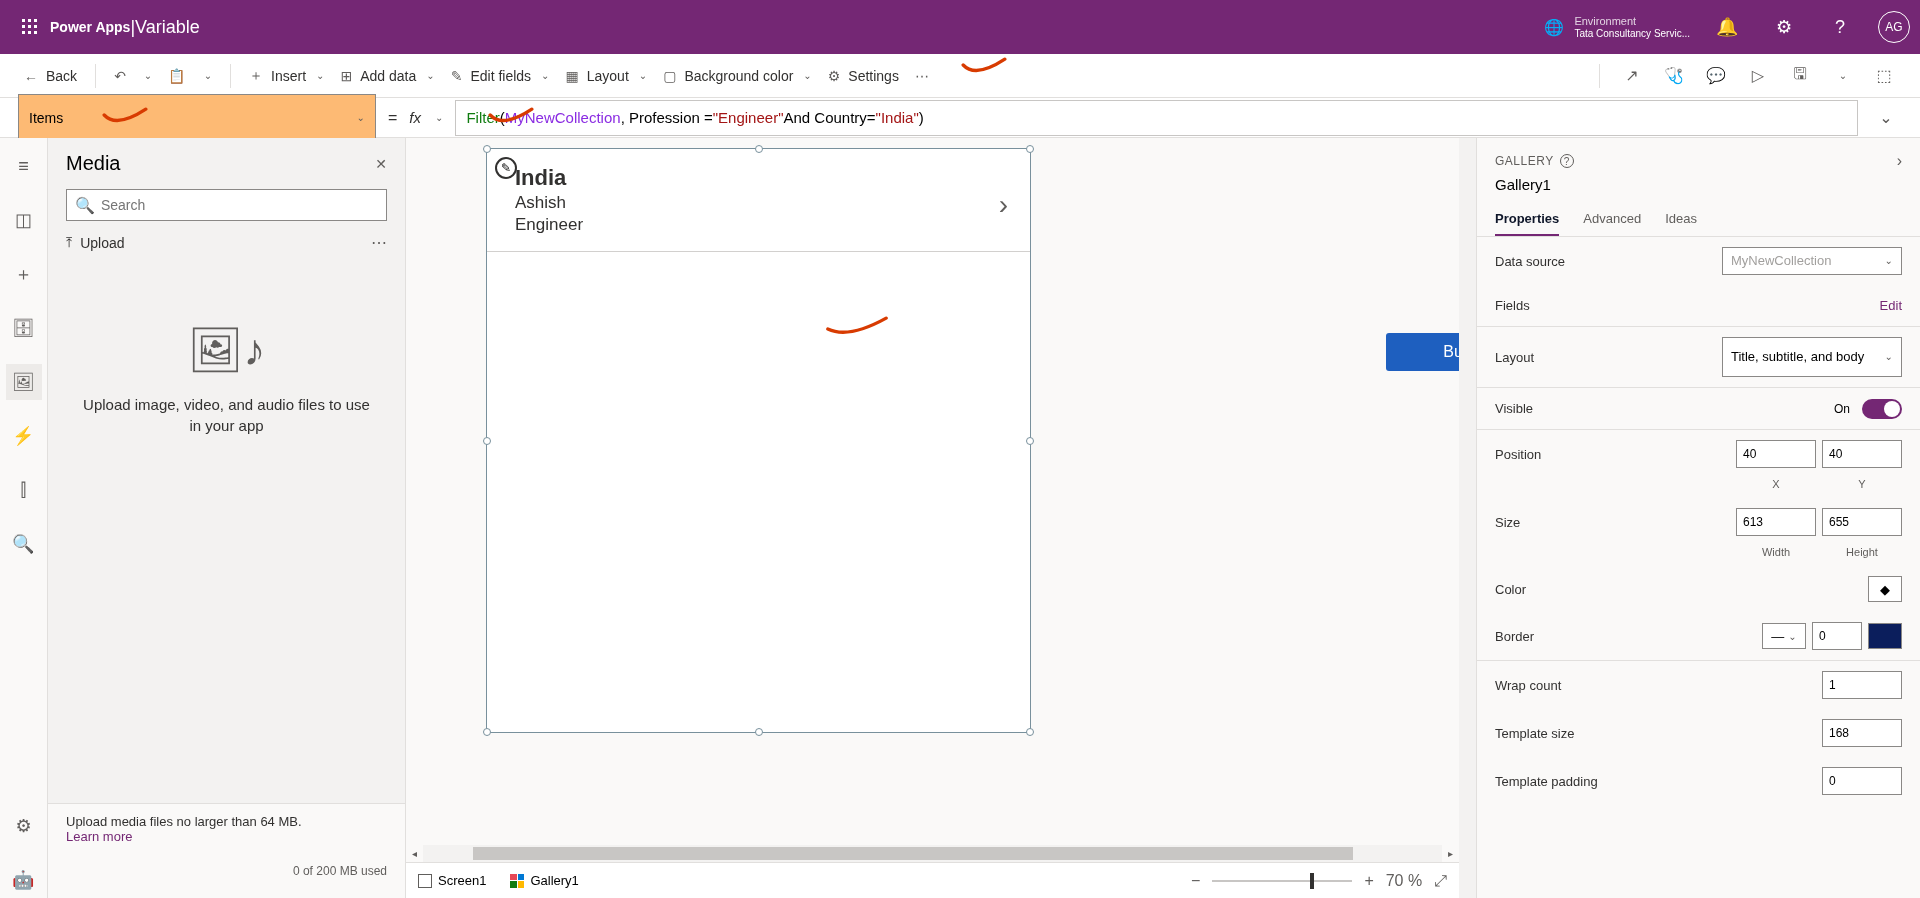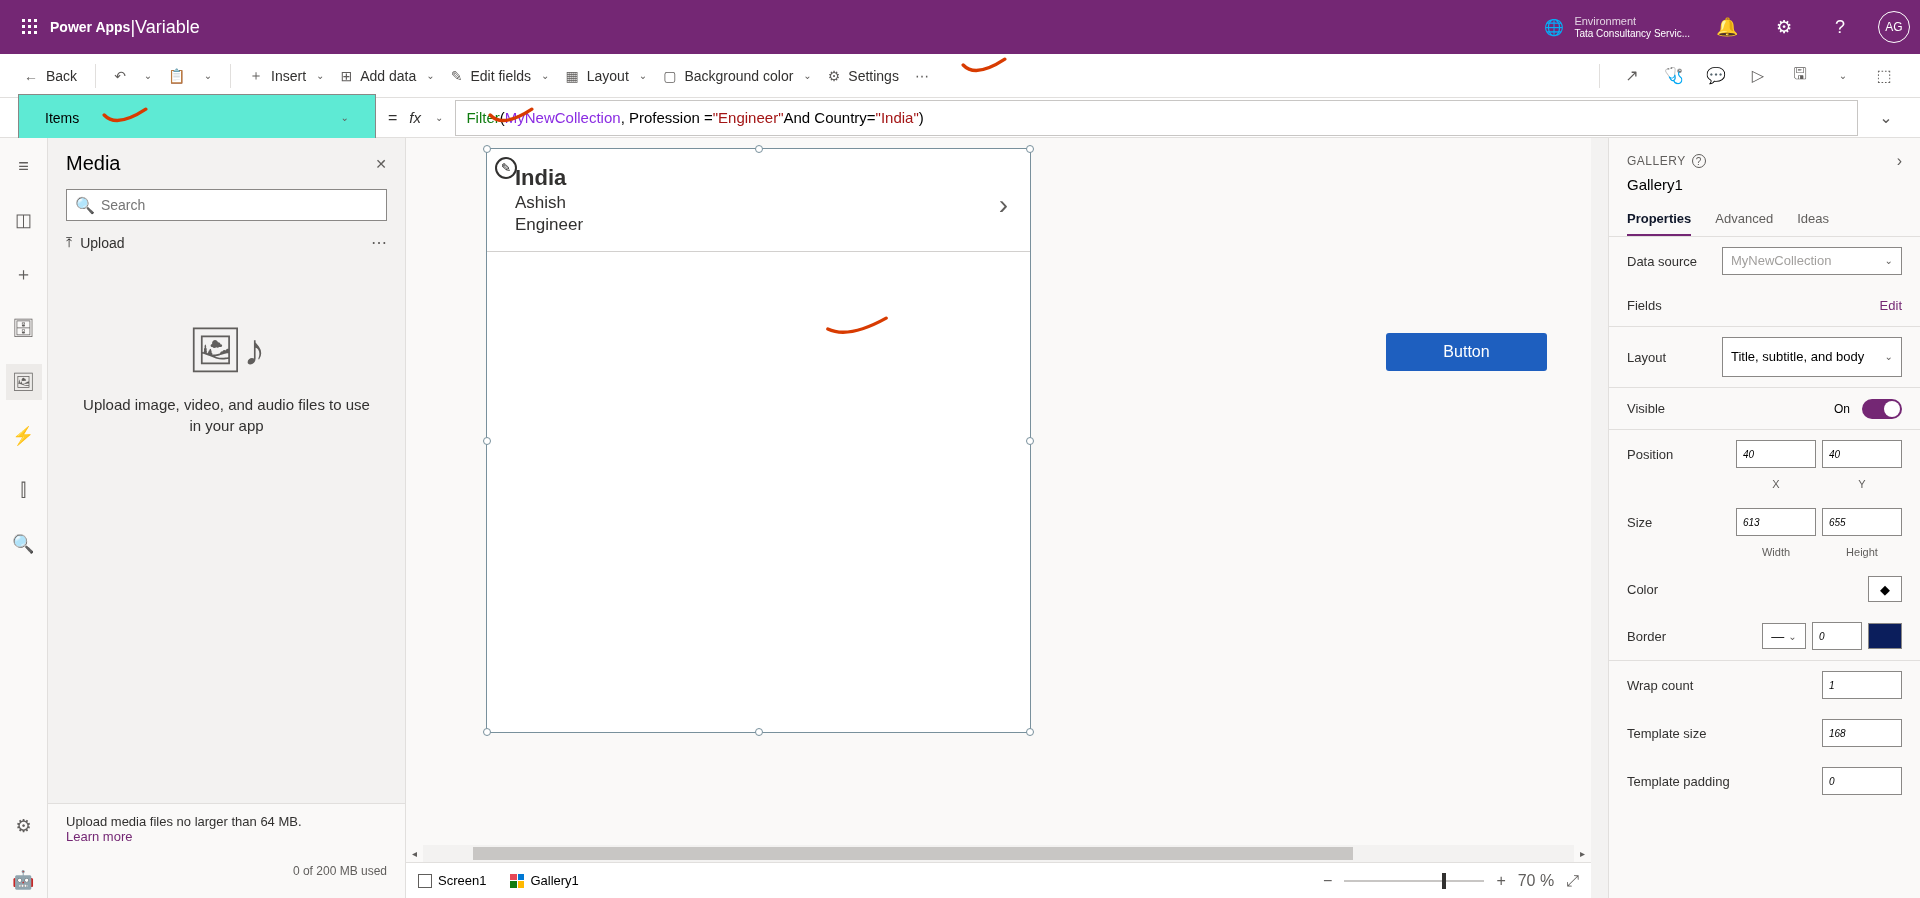--- a/index.html
+++ b/index.html
@@ -26,21 +26,21 @@
 .cmdbar { height: 44px; background: white; border-bottom: 1px solid #e1dfdd; display: flex; align-items: center; padding: 0 18px; gap: 4px; }
 .cmd { display: flex; align-items: center; gap: 8px; padding: 4px 6px; cursor: pointer; font-size: 14px; color: #323130; }
 .cmd-icon { color: #605e5c; }
 .chevron-sm { font-size: 10px; color: #605e5c; margin-left: 2px; }
 .divider { width: 1px; height: 24px; background: #e1dfdd; margin: 0 8px; }
 .cmdbar-right { margin-left: auto; display: flex; align-items: center; gap: 6px; }
 .cmdbar-right .icon-btn { width: 36px; height: 36px; display: flex; align-items: center; justify-content: center; cursor: pointer; color: #605e5c; font-size: 16px; }
 
 
 .formula-row { height: 40px; display: flex; align-items: center; background: white; border-bottom: 1px solid #e1dfdd; padding: 0 18px; gap: 12px; }
-.prop-dropdown { width: 358px; height: 48px; border: 1px solid #8a8886; padding: 0 26px; display: flex; align-items: center; justify-content: space-between; font-size: 14px; background: #5eead4; }
+.prop-dropdown { width: 358px; height: 48px; border: 1px solid #8a8886; padding: 0 10px; display: flex; align-items: center; justify-content: space-between; font-size: 14px; background: #fdba74; }
 .equals { font-size: 16px; color: #323130; }
 .fx { font-style: italic; color: #323130; font-size: 15px; }
 .formula-input { flex: 1; height: 32px; border: 1px solid #c8c6c4; padding: 17px 10px; display: flex; align-items: center; font-family: Consolas, monospace; font-size: 15px; background: white; }
 .formula-input .fn { color: #107c10; }
 .formula-input .coll { color: #8a2be2; }
 .formula-input .str { color: #a31515; }
 .expand-formula { width: 32px; display: flex; justify-content: center; cursor: pointer; color: #605e5c; }
 
 
 .main { display: flex; height: calc(898px - 54px - 44px - 40px); }
@@ -97,33 +97,33 @@
 .bc-icon.gallery { display: grid; grid-template-columns: 1fr 1fr; grid-template-rows: 1fr 1fr; gap: 1px; border: none; }
 .bc-icon.gallery span { background: #78909c; }
 .zoom-controls { margin-left: auto; display: flex; align-items: center; gap: 12px; color: #605e5c; }
 .zoom-slider { width: 140px; height: 2px; background: #c8c6c4; position: relative; }
 .zoom-thumb { position: absolute; width: 4px; height: 16px; background: #323130; top: -7px; left: 70%; }
 
 
 .vscroll { width: 17px; background: #f3f2f1; }
 
 
-.prop-panel { width: 312px; background: #faf9f8; border-left: 1px solid #e1dfdd; display: flex; flex-direction: column; }
+.prop-panel { width: 444px; background: #faf9f8; border-left: 1px solid #e1dfdd; display: flex; flex-direction: column; }
 .prop-header { padding: 14px 18px 6px; display: flex; align-items: center; justify-content: space-between; }
 .prop-header-title { font-size: 12px; color: #605e5c; letter-spacing: 0.5px; display: flex; align-items: center; gap: 6px; }
 .prop-name { font-size: 15px; padding: 0 18px 10px; }
 .prop-tabs { display: flex; gap: 24px; padding: 0 18px; border-bottom: 1px solid #e1dfdd; }
 .prop-tab { padding: 8px 0; font-size: 13px; color: #605e5c; cursor: pointer; border-bottom: 2px solid transparent; }
 .prop-tab.active { color: #0f172a; font-weight: 600; border-bottom-color: #742774; }
 .prop-body { flex: 1; overflow-y: auto; }
 .prop-row { display: flex; align-items: center; justify-content: space-between; padding: 10px 18px; font-size: 13px; min-height: 42px; }
 .prop-row.bordered { border-bottom: 1px solid #e1dfdd; }
 .prop-label { color: #323130; }
 .prop-control { display: flex; align-items: center; gap: 6px; }
-.prop-input { width: 80px; height: 28px; border: 1px solid #8a8886; padding: 0 6px; font-size: 10px; background: white; font-style: italic; }
+.prop-input { width: 80px; height: 28px; border: 1px solid #8a8886; padding: 0 6px; font-size: 12px; background: white; }
 .prop-select { width: 180px; height: 40px; border: 1px solid #8a8886; padding: 4px 8px; font-size: 13px; display: flex; align-items: center; justify-content: space-between; background: white; line-height: 1.2; }
 .prop-link { color: #742774; cursor: pointer; }
 .prop-sublabels { display: flex; gap: 6px; padding: 0 18px 8px; justify-content: flex-end; font-size: 11px; color: #605e5c; }
 .prop-sublabels span { width: 80px; text-align: center; }
 .toggle { width: 40px; height: 20px; border-radius: 10px; background: #742774; position: relative; }
 .toggle::after { content: ''; position: absolute; right: 2px; top: 2px; width: 16px; height: 16px; background: white; border-radius: 50%; }
 .toggle-label { font-size: 12px; margin-right: 6px; }
 .color-swatch { width: 34px; height: 26px; border: 1px solid #8a8886; display: flex; align-items: center; justify-content: center; background: white; }
 .border-swatch { width: 34px; height: 26px; background: #0b1e5c; border: 1px solid #8a8886; }
 .border-style { width: 44px; height: 26px; border: 1px solid #8a8886; display: flex; align-items: center; justify-content: center; gap: 2px; background: white; }

